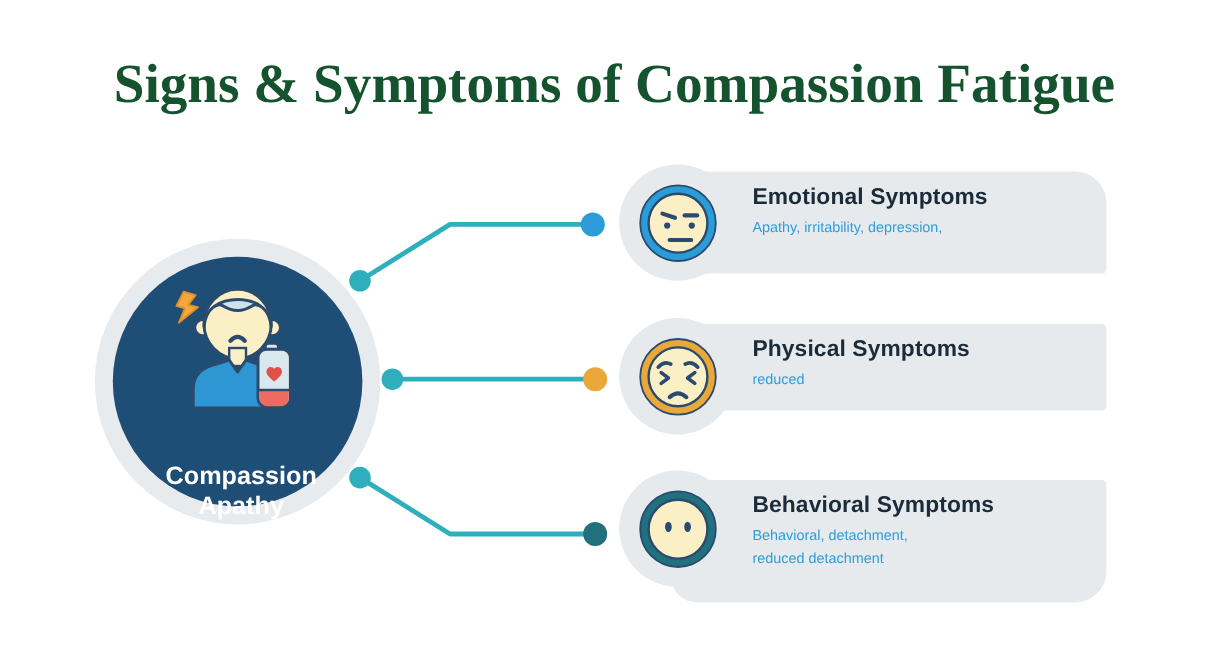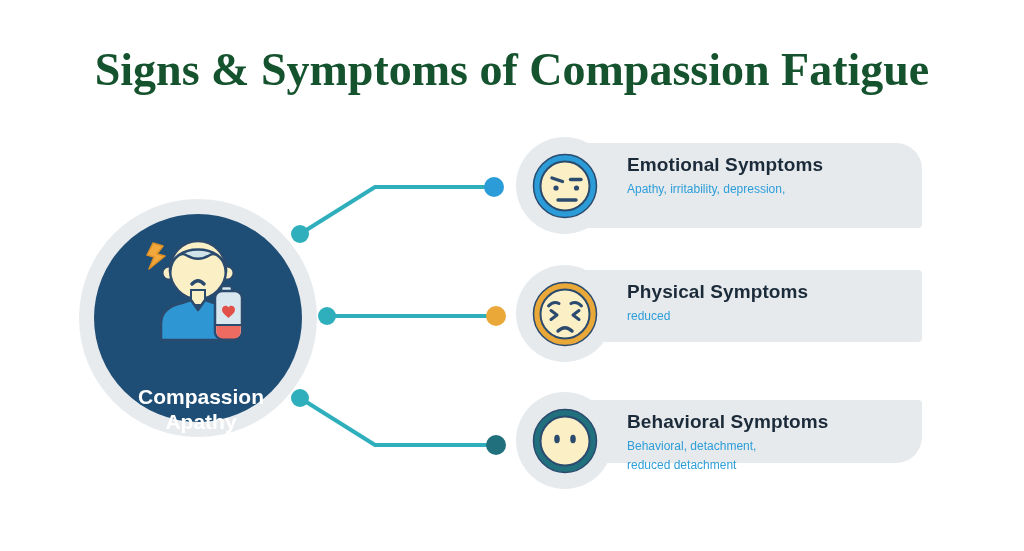--- a/index.html
+++ b/index.html
@@ -17,21 +17,21 @@
     position:absolute;left:97px;top:346px;width:208px;z-index:3;
     text-align:center;color:#ffffff;font-weight:700;font-size:21px;line-height:25px;margin-top:38px;
   }
   .illu{position:absolute;left:136px;top:230px;z-index:3;}
   .card{
     position:absolute;left:560px;width:362px;background:#E6EAED;z-index:2;
     box-sizing:border-box;padding:11px 14px 0 67px;
   }
   .card-1{top:143px;height:85px;border-radius:20px 26px 4px 20px;}
   .card-2{top:270px;height:72px;border-radius:20px 4px 4px 20px;}
-  .card-3{top:400px;height:63px;border-radius:20px 4px 26px 20px;}
+  .card-3{top:400px;height:102px;border-radius:20px 4px 26px 20px;}
   .card-heading{
     font-size:19px;font-weight:700;color:#1C2B3A;line-height:22px;margin-bottom:4px;
     letter-spacing:.1px;
   }
   .card-desc{font-size:12px;color:#2D9ED9;line-height:18.5px;font-weight:500;}
   .icon-wrap{
     position:absolute;width:97px;height:97px;border-radius:50%;background:#E6EAED;z-index:3;
     left:516px;display:flex;align-items:center;justify-content:center;
   }
   .icon-1{top:137px;} .icon-2{top:265px;} .icon-3{top:392px;}

